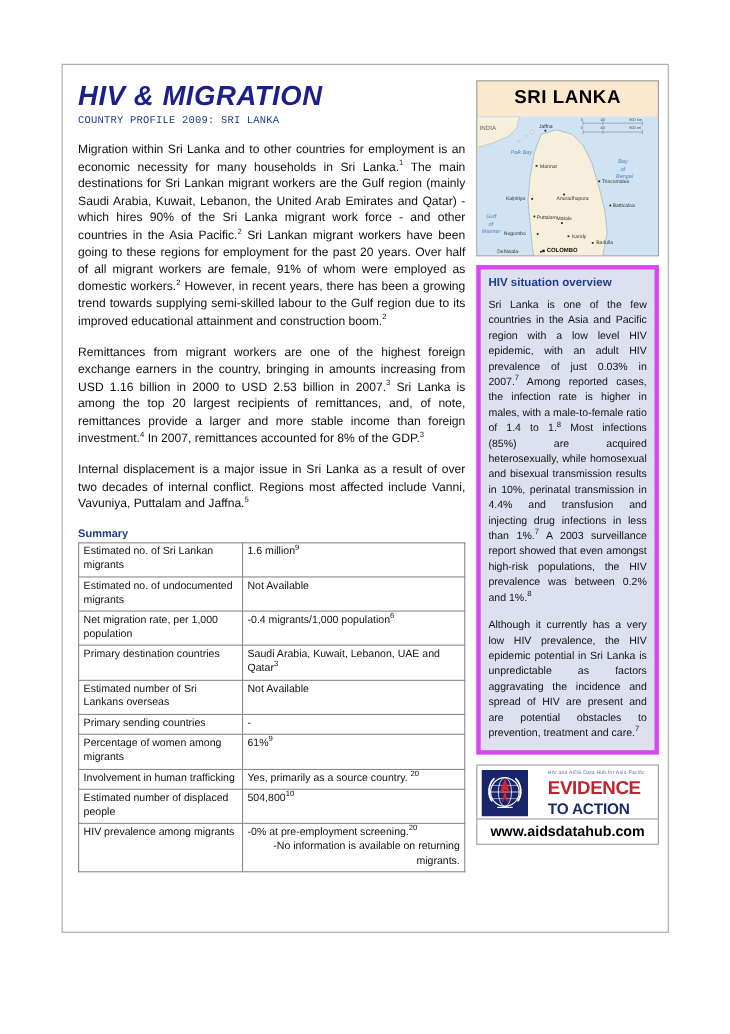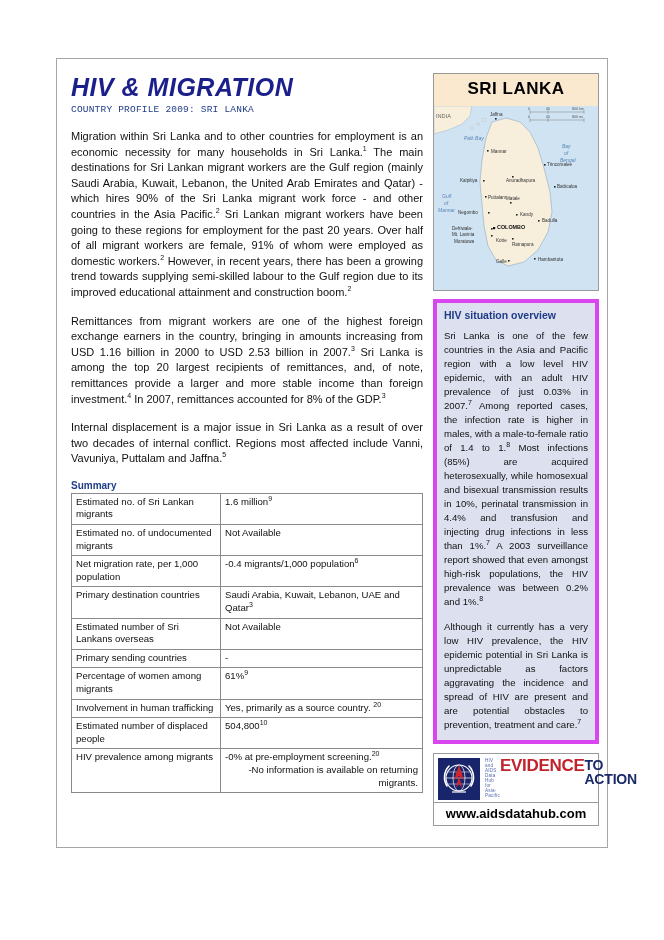--- a/index.html
+++ b/index.html
@@ -39,21 +39,21 @@
   }
   table.summary td{
     border:1px solid #8a8a8a;font-size:9.6px;line-height:12.6px;
     padding:2px 4px 3px 4px;vertical-align:top;color:#111;
   }
   table.summary td.k{width:140px;}
   .cellline{display:block;text-align:right;}
 
   
   .mapbox{
-    border:1px solid #9a9a9a;background:#fbe9cf;height:218px;position:relative;
+    border:1px solid #9a9a9a;background:#fbe9cf;height:160px;position:relative;
     overflow:hidden;box-sizing:border-box;
   }
   .maptitle{
     text-align:center;font-size:17px;font-weight:bold;color:#000;
     padding:5px 0 3px 0;letter-spacing:.5px;
   }
   .mapcanvas{position:absolute;left:0;top:32px;right:0;bottom:0;background:#cfe3f2;}
   .mapcanvas svg{display:block;}
   .mlab{font-size:4.6px;fill:#333;font-family:"Liberation Sans",sans-serif;}
   .mlab-sea{font-size:5px;fill:#5b86b5;font-style:italic;font-family:"Liberation Sans",sans-serif;}
@@ -69,21 +69,21 @@
   .hivbox p{
     margin:0 0 11px 0;font-size:9.6px;line-height:14px;color:#111;text-align:justify;
   }
   .hivbox p:last-child{margin-bottom:0;}
 
   .logobox{
     margin-top:9px;border:1px solid #9a9a9a;background:#fff;box-sizing:border-box;
   }
   .logorow{display:flex;align-items:stretch;padding:4px 4px 2px 4px;}
   .emblem{width:42px;height:42px;flex:0 0 42px;background:#18256b;position:relative;}
-  .logotext{flex:1;padding-left:5px;display:flex;flex-direction:row;justify-content:center;}
+  .logotext{flex:1;padding-left:18px;display:flex;flex-direction:column;justify-content:space-between;}
   .tagline{font-size:4.6px;color:#5a6bb0;letter-spacing:.2px;margin-bottom:1px;}
   .ev{font-size:17px;font-weight:bold;color:#c0232b;line-height:16px;letter-spacing:-.3px;}
   .ta{font-size:14px;font-weight:bold;color:#1b2a6b;line-height:14px;letter-spacing:-.2px;}
   .urlbar{
     border-top:1px solid #9a9a9a;text-align:center;font-size:13px;font-weight:bold;
     color:#000;padding:3px 0 4px 0;
   }
 </style>
 </head>
 <body>

